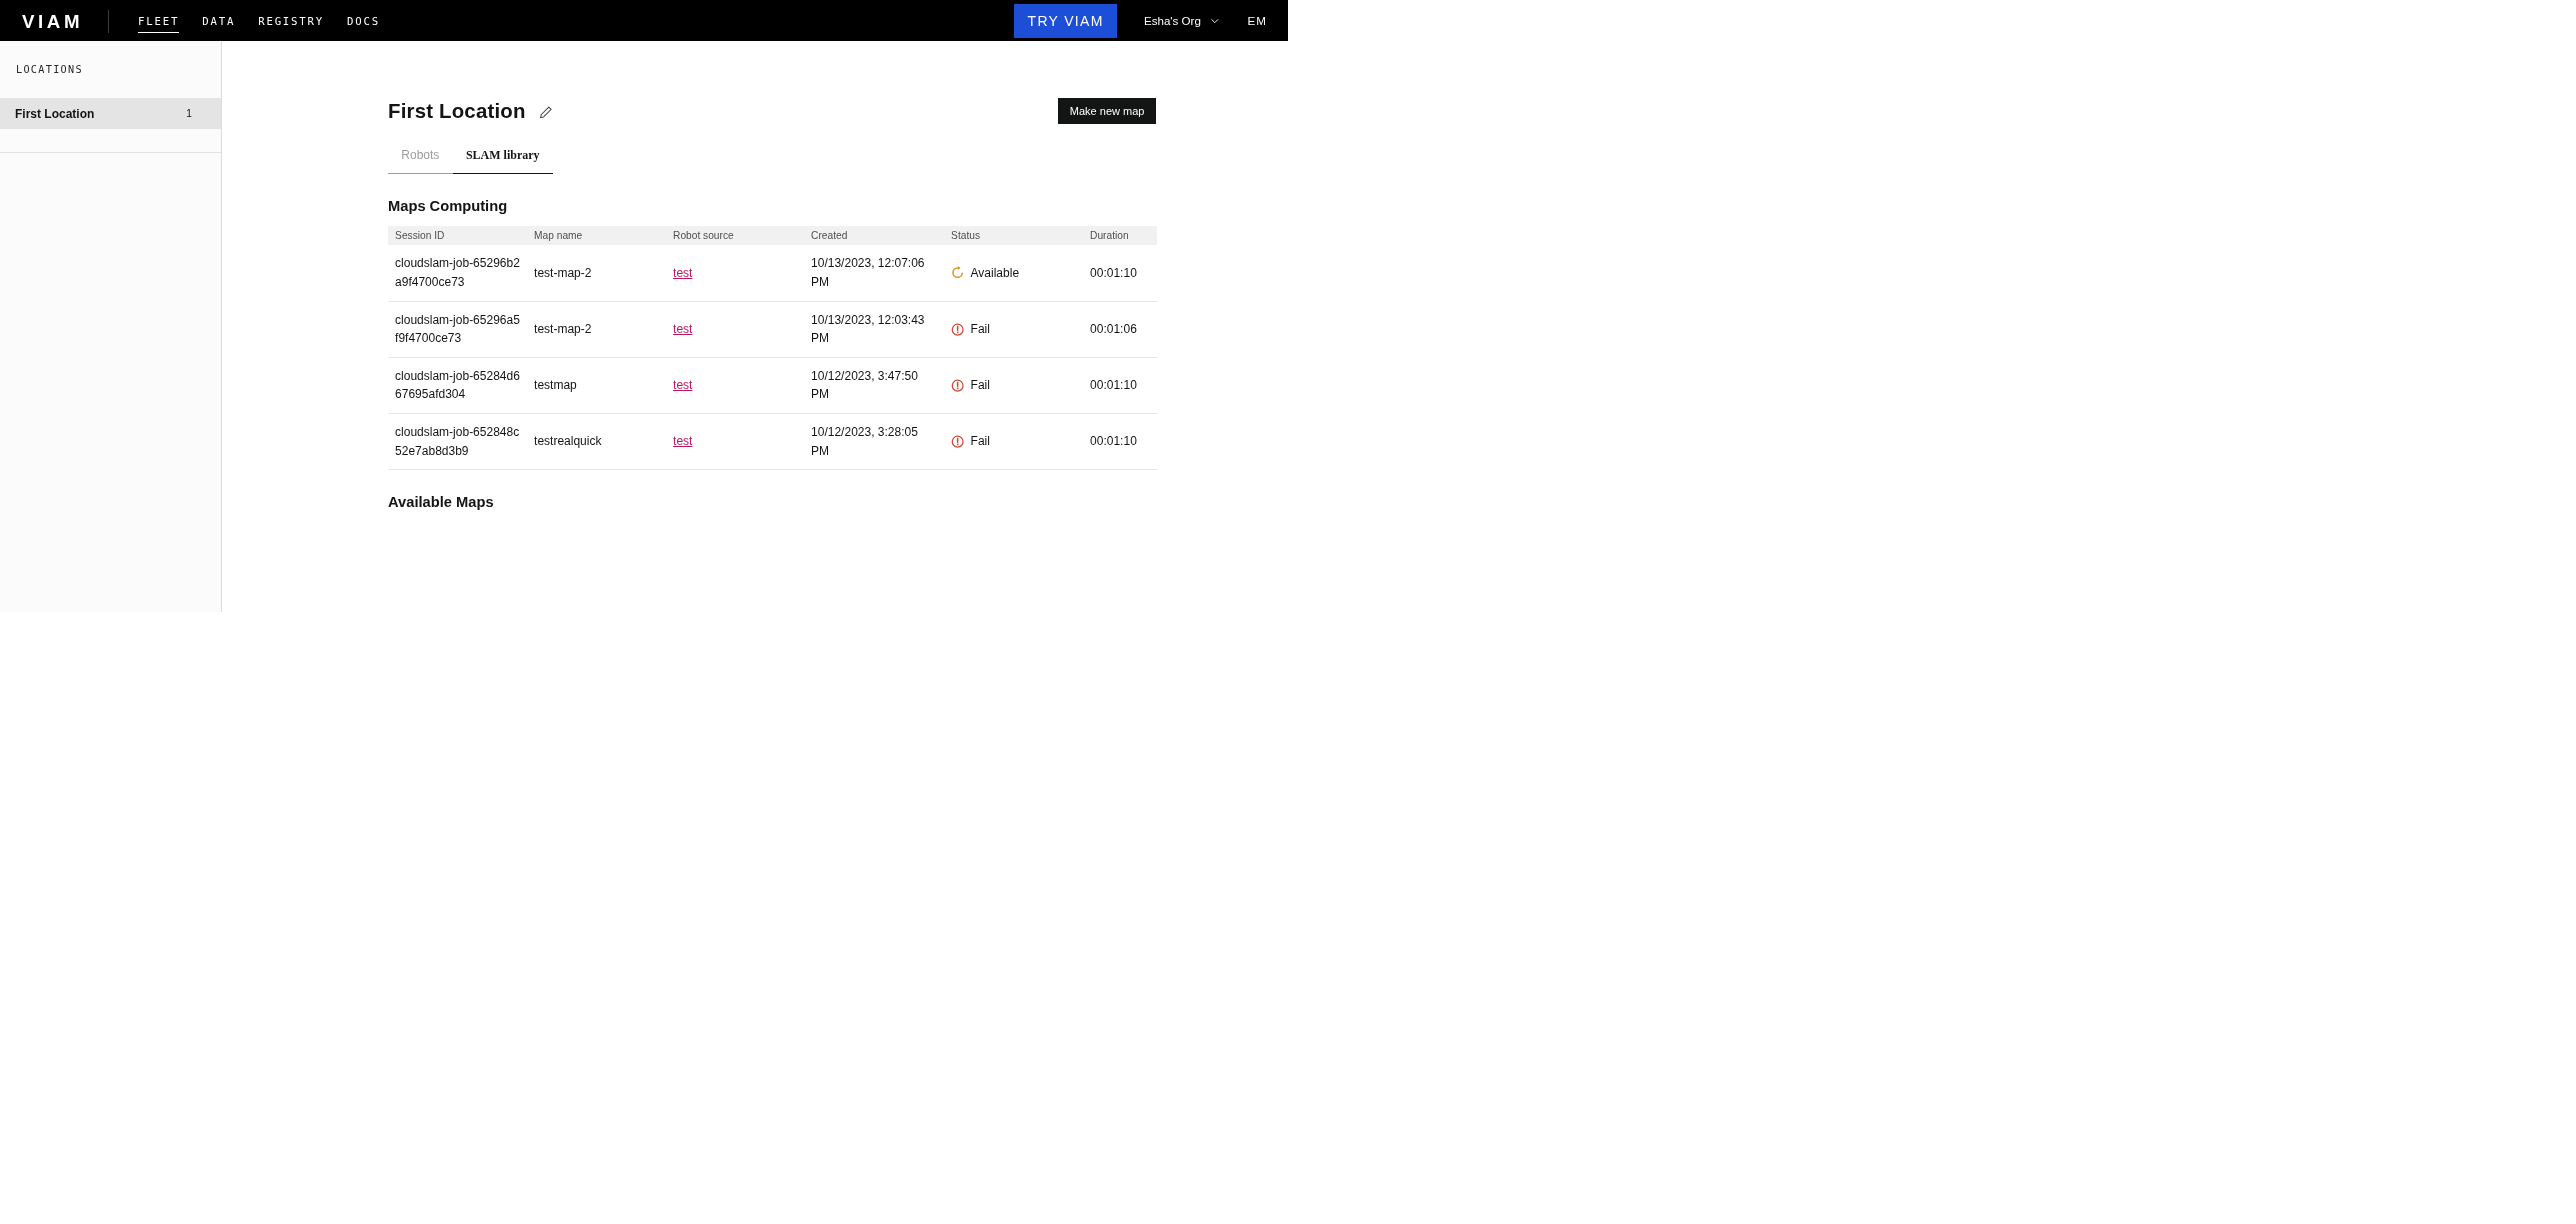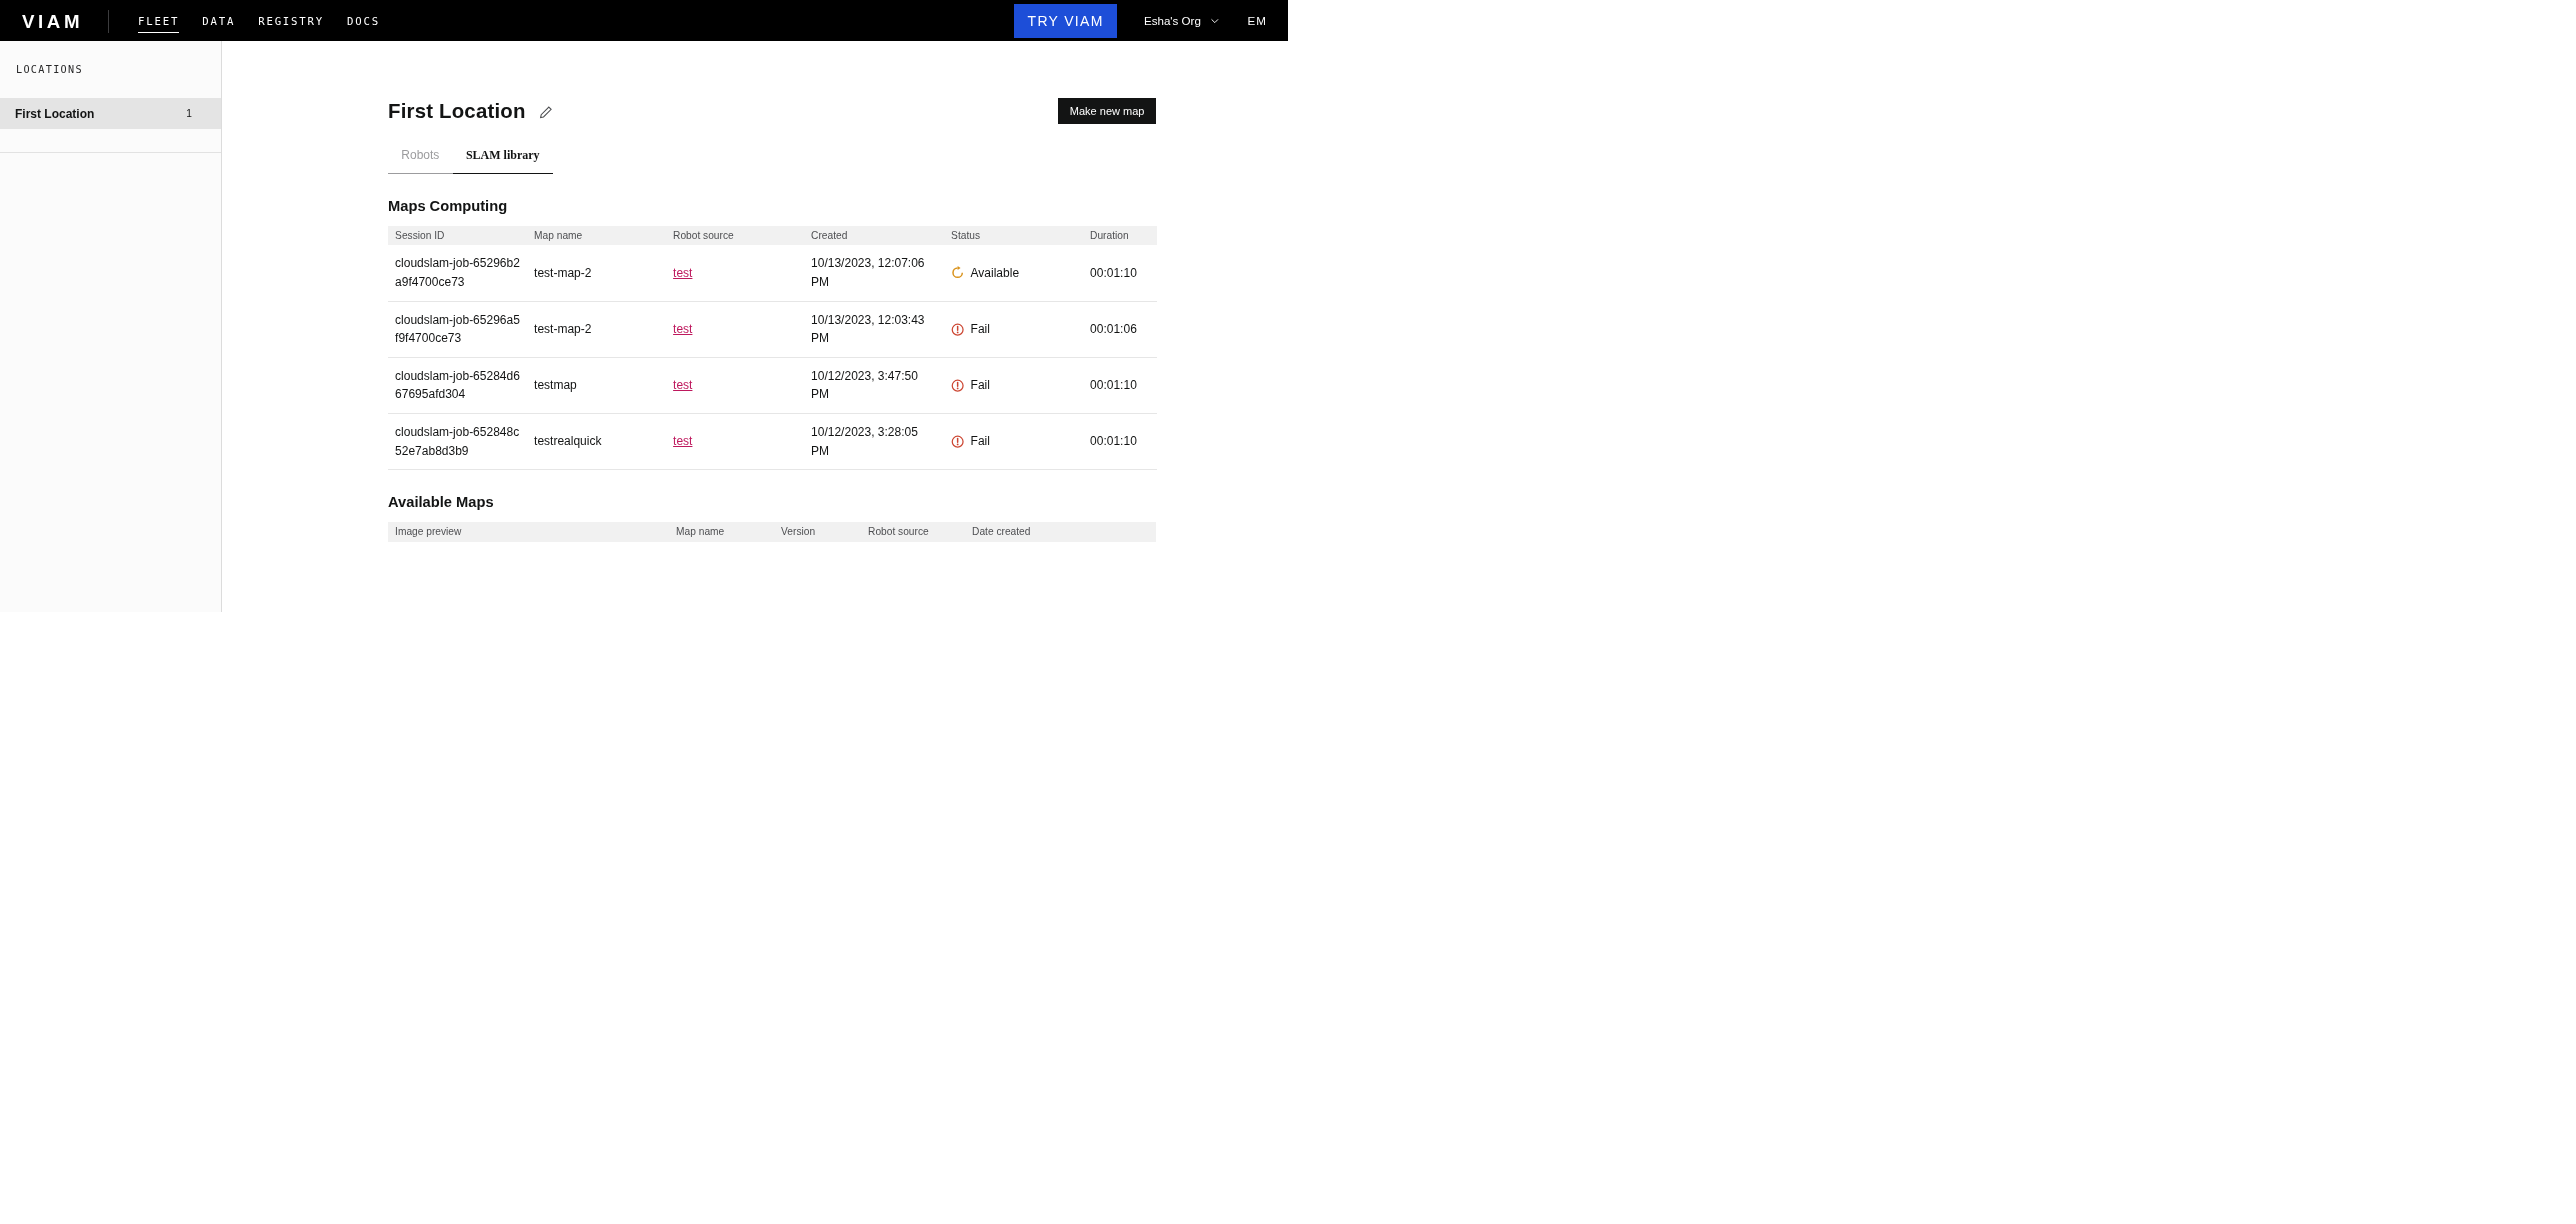--- a/index.html
+++ b/index.html
@@ -290,39 +290,16 @@
         <span class="st-label">Fail</span>
       </span>
     </td>
     <td>00:01:10</td>
   </tr>
           </tbody>
       </table>
 
       <h2 class="section">Available Maps</h2>
 
-      <table class="am-table">
-        <colgroup>
-          <col style="width:281px">
-            <col style="width:105px">
-            <col style="width:87px">
-          <col style="width:104px">
-            <col style="width:191px">
-        </colgroup>
-        <thead>
-          <tr>
-            <th>Image preview</th>
-            <th>Map name</th>
-            <th>Version</th>
-            <th>Robot source</th>
-            <th>Date created</th>
-          </tr>
-        </thead>
-        <tbody>
-          <tr class="am-empty">
-              <td colspan="5"></td>
-            </tr>
-        </tbody>
-      </table>
     </div>
   </main>
 </div>
 
 
 </body></html>

